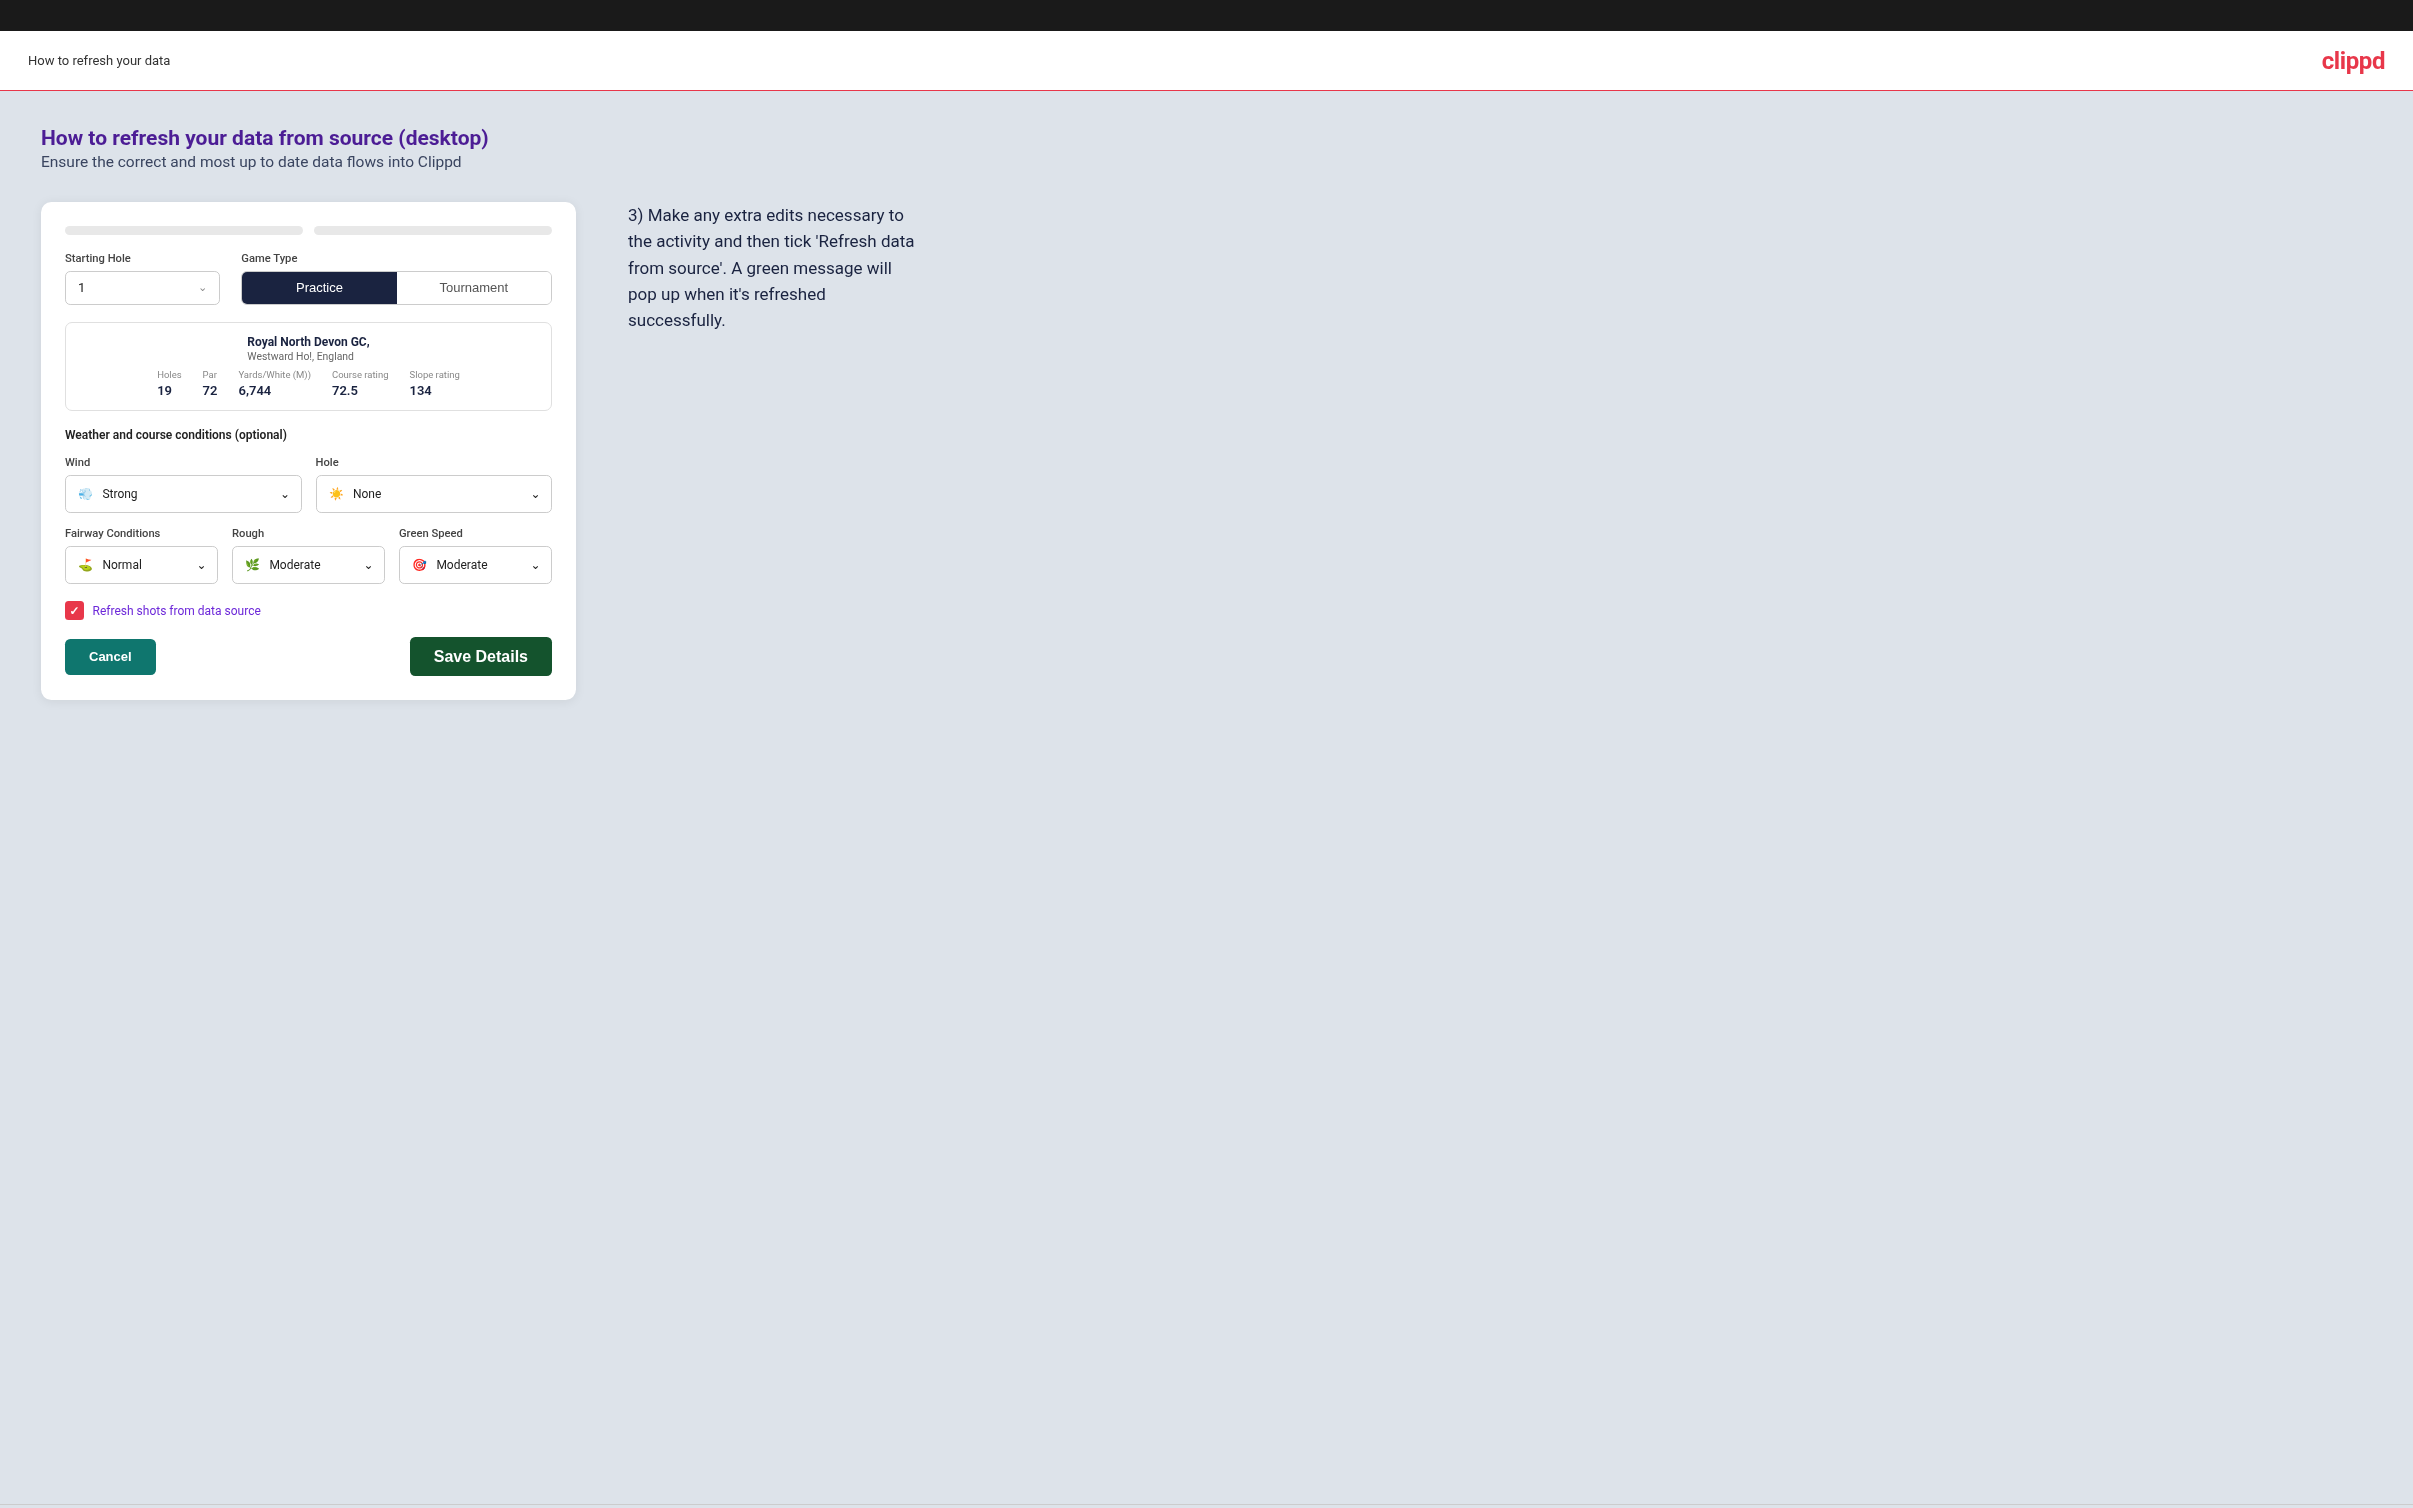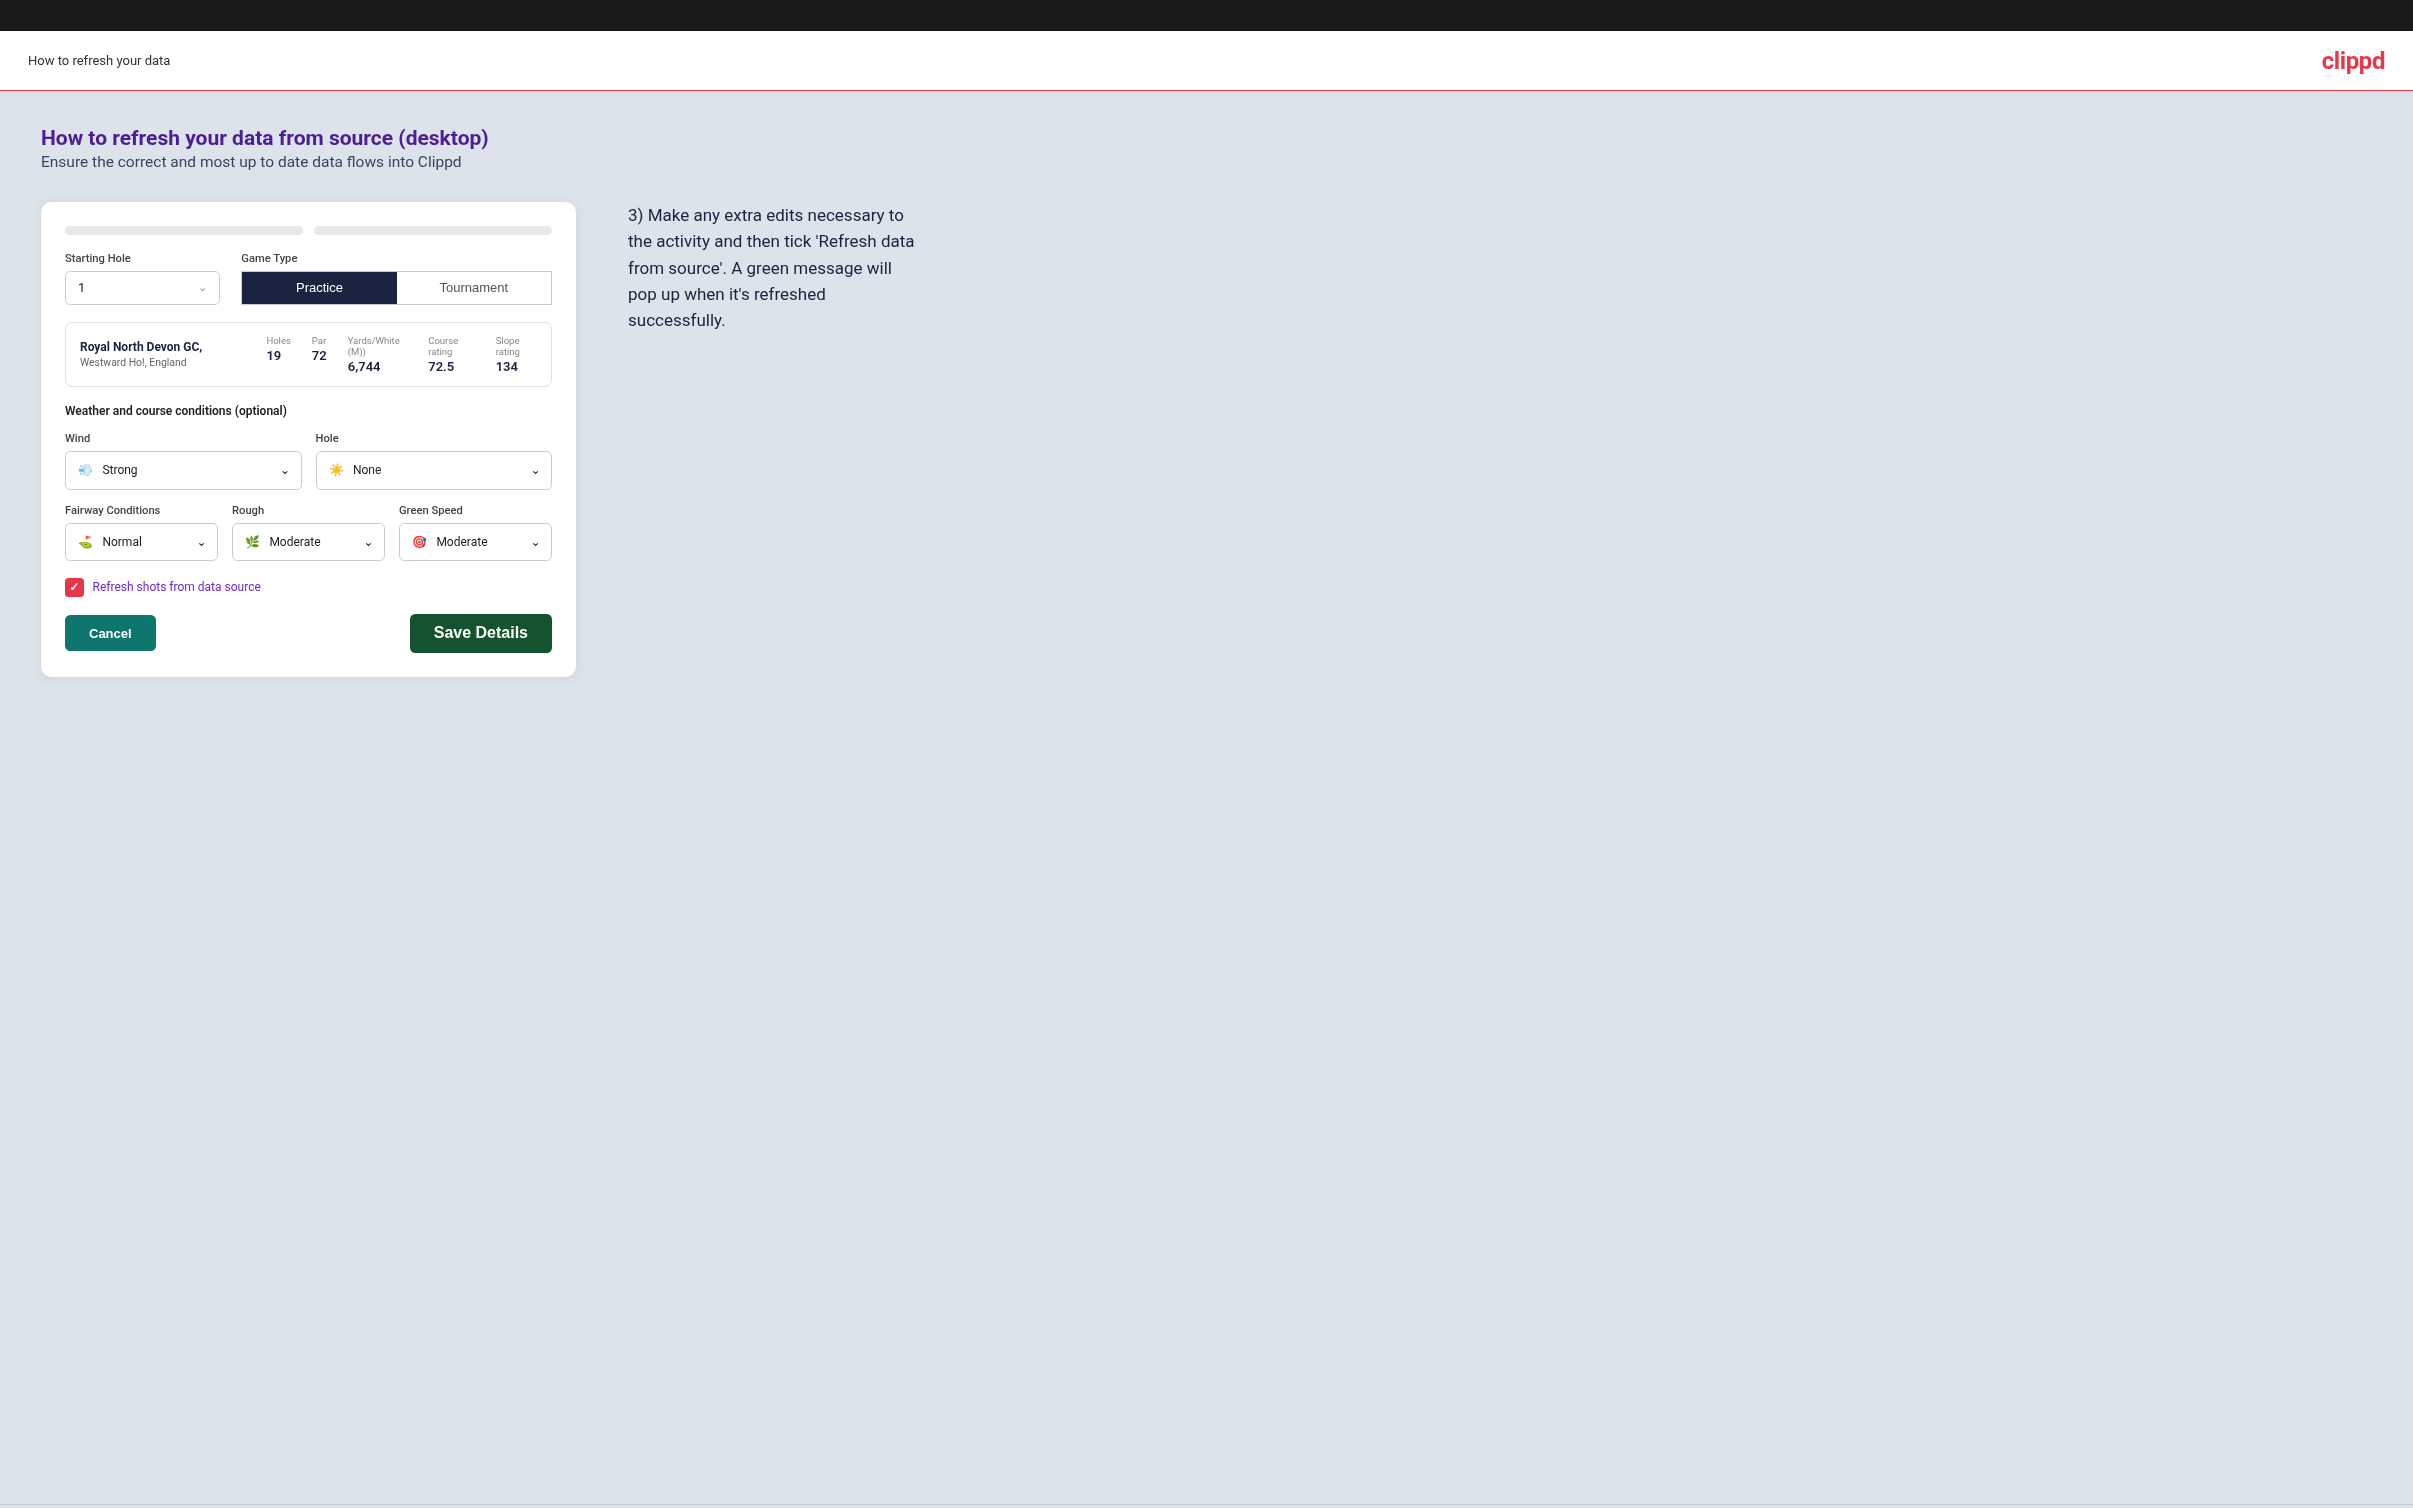--- a/index.html
+++ b/index.html
@@ -104,21 +104,21 @@
     }
     .game-type-group {
       flex: 2;
     }
     .starting-hole-group {
       flex: 1;
     }
     .toggle-group {
       display: flex;
       border: 1.3px solid #ccc;
-      border-radius: 0;
+      border-radius: 6px;
       overflow: hidden;
       width: 100%;
     }
     .toggle-btn {
       flex: 1;
       padding: 8.6px 0;
       text-align: center;
       font-size: 13px;
       cursor: pointer;
       background: #fff;
@@ -131,20 +131,21 @@
       color: #fff;
     }
     .course-row {
       border: 1.3px solid #e0e0e0;
       border-radius: 7px;
       padding: 12px 14px;
       margin-bottom: 17px;
       display: flex;
       align-items: center;
       gap: 6px;
+      flex-direction: column;
     }
     .course-info {
       flex: 2;
     }
     .course-name {
       font-size: 12px;
       font-weight: 700;
       color: #1a2340;
     }
     .course-location {

